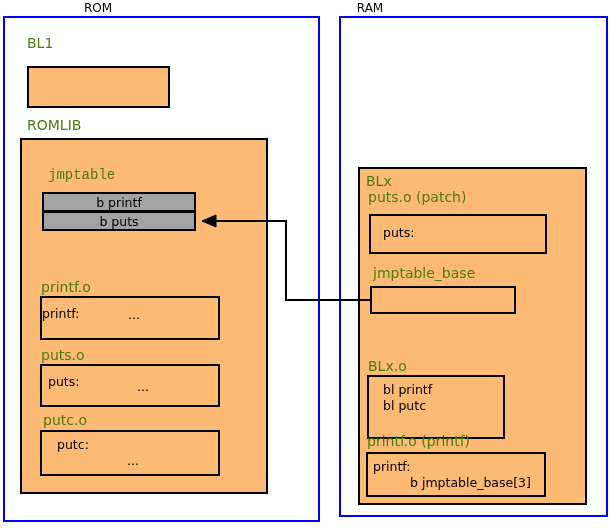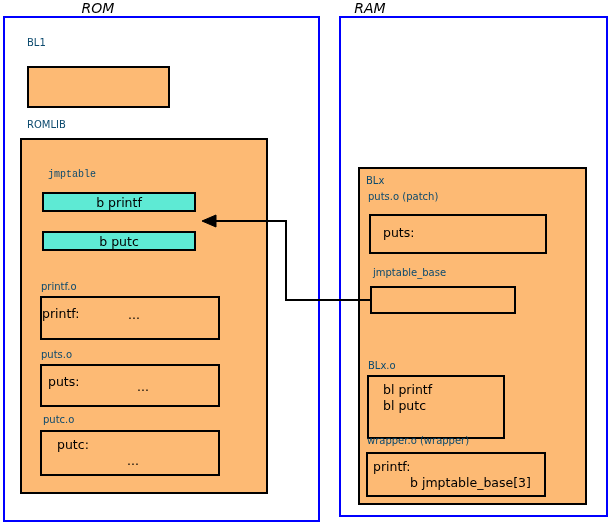--- a/index.html
+++ b/index.html
@@ -28,45 +28,44 @@
     border: 2px solid #0000ff;
     background: #ffffff;
   }
   
   .box {
     border: 2px solid #000000;
     background: #fdba74;
   }
   
   .label {
-    font-size: 10px;
-    line-height: 14px;
-    white-space: pre;
-    color: #0c4a6e;
-  }
-  .label-region {
     font-size: 14px;
     line-height: 14px;
     white-space: pre;
+    color: #4d7c0f;
+  }
+  .label-region {
+    font-size: 12px;
+    line-height: 14px;
+    white-space: pre;
     text-align: center;
-    font-style: italic;
   }
   .cell-text {
     font-size: 12.5px;
     line-height: 16px;
     white-space: pre;
   }
   .centered {
     display: flex;
     align-items: center;
     justify-content: center;
   }
   .jt-row {
     border: 2px solid #000000;
-    background: #5eead4;
+    background: #a3a3a3;
     font-size: 12.5px;
   }
   svg.overlay {
     position: absolute;
     left: 0; top: 0;
     width: 613px;
     height: 530px;
     pointer-events: none;
   }
 </style>
@@ -85,22 +84,22 @@
   </div>
 
   <div class="abs label" style="left:27px; top:118px;">ROMLIB</div>
   <div class="abs box" style="left:20px; top:138px; width:248px; height:356px;"></div>
 
   <div class="abs label" style="left:48px; top:168px;font-family:Liberation Mono, monospace;">jmptable</div>
 
   <div class="abs jt-row centered" style="left:42px; top:192px; width:154px; height:20px;">
     <span>b printf</span>
   </div>
-  <div class="abs jt-row centered" style="left:42px; top:231px; width:154px; height:20px;">
-    <span>b putc</span>
+  <div class="abs jt-row centered" style="left:42px; top:211px; width:154px; height:20px;">
+    <span>b puts</span>
   </div>
 
   <div class="abs label" style="left:41px; top:280px;">printf.o</div>
   <div class="abs box" style="left:40px; top:296px; width:180px; height:44px;">
     <div class="abs cell-text" style="left:0px; top:8px;">printf:</div>
     <div class="abs cell-text" style="left:86px; top:9px;">...</div>
   </div>
 
   <div class="abs label" style="left:41px; top:348px;">puts.o</div>
   <div class="abs box" style="left:40px; top:364px; width:180px; height:43px;">
@@ -131,21 +130,21 @@
   <div class="abs box" style="left:370px; top:286px; width:146px; height:28px;">
     <div class="cell-text" style="padding:4px 6px;"></div>
   </div>
 
   <div class="abs label" style="left:368px; top:359px;">BLx.o</div>
   <div class="abs box" style="left:367px; top:375px; width:138px; height:64px;">
     <div class="abs cell-text" style="left:14px; top:5px;">bl printf</div>
     <div class="abs cell-text" style="left:14px; top:21px;">bl putc</div>
   </div>
 
-  <div class="abs label" style="left:367px; top:434px;">wrapper.o (wrapper)</div>
+  <div class="abs label" style="left:367px; top:434px;">printf.o (printf)</div>
   <div class="abs box" style="left:366px; top:452px; width:180px; height:45px;">
     <div class="abs cell-text" style="left:5px; top:5px;">printf:</div>
     <div class="abs cell-text" style="left:42px; top:21px;">b jmptable_base[3]</div>
   </div>
 
   <svg class="overlay" viewBox="0 0 613 530">
     <g>
       <path d="M 370 300 L 286 300 L 286 221 L 212 221" fill="none" stroke="#000000" stroke-width="2"></path>
       <polygon points="202,221 216,215 216,227" fill="#000000" stroke="#000000" stroke-width="1"></polygon>
     </g>

